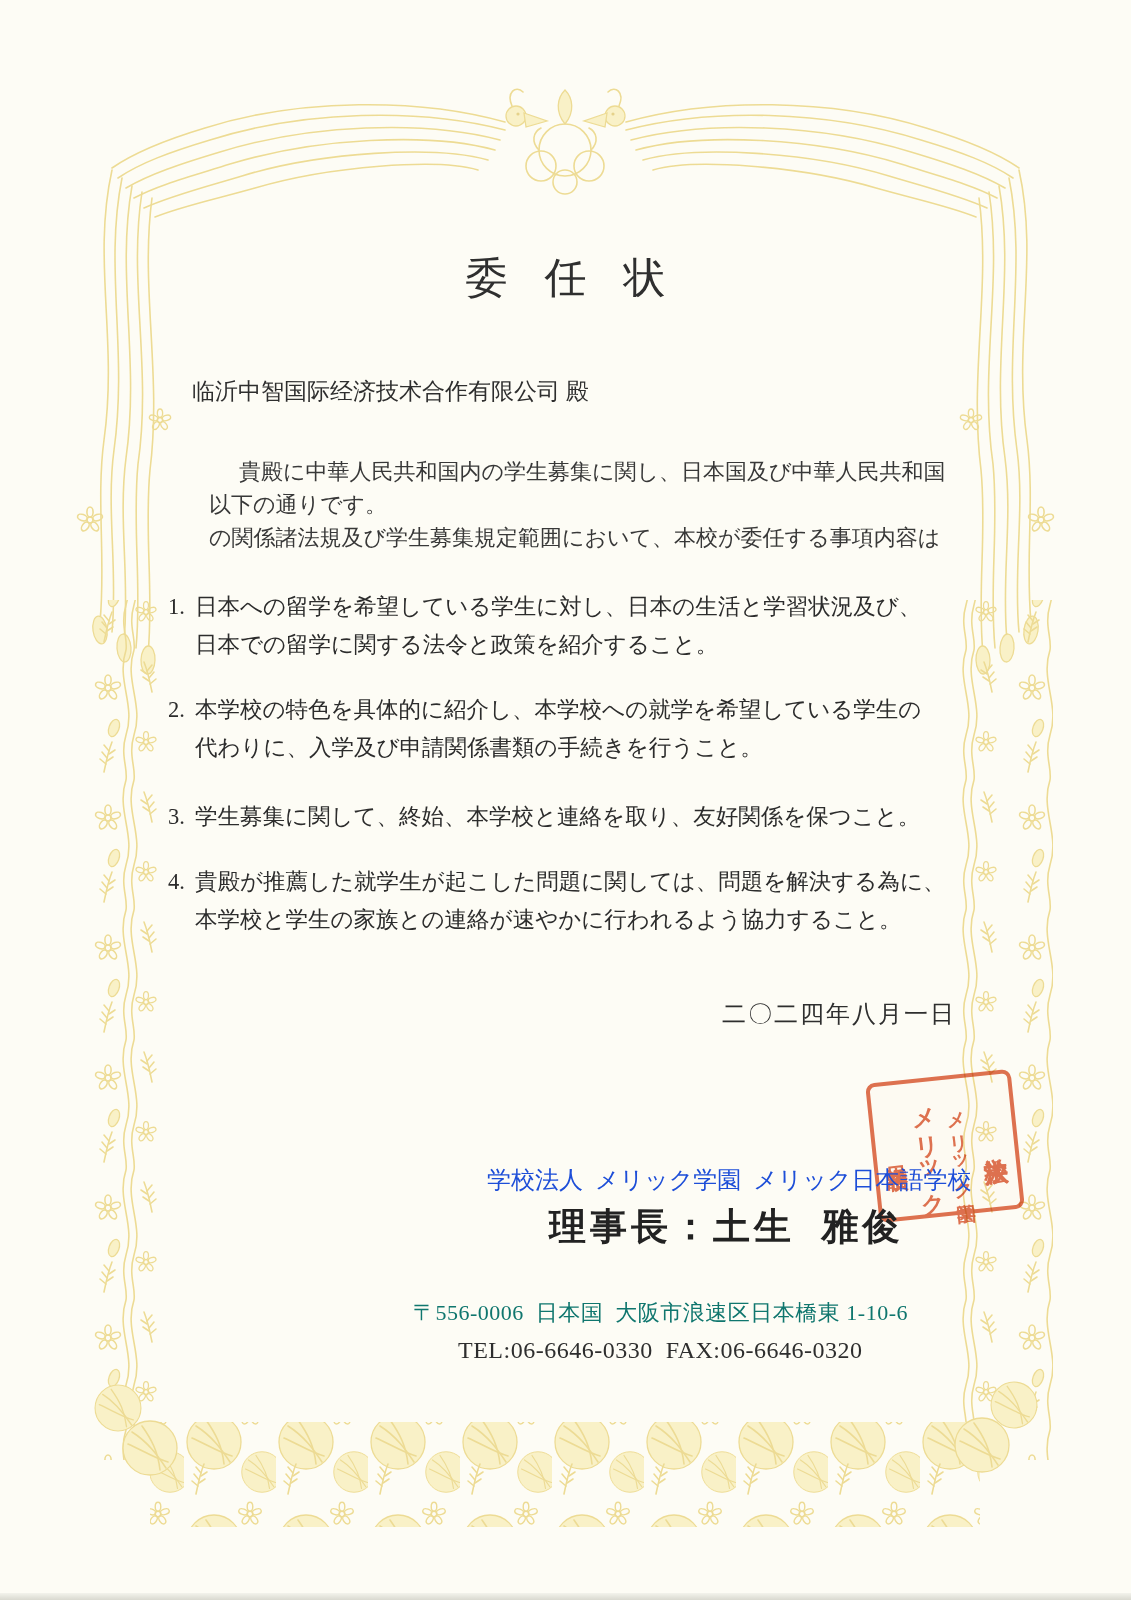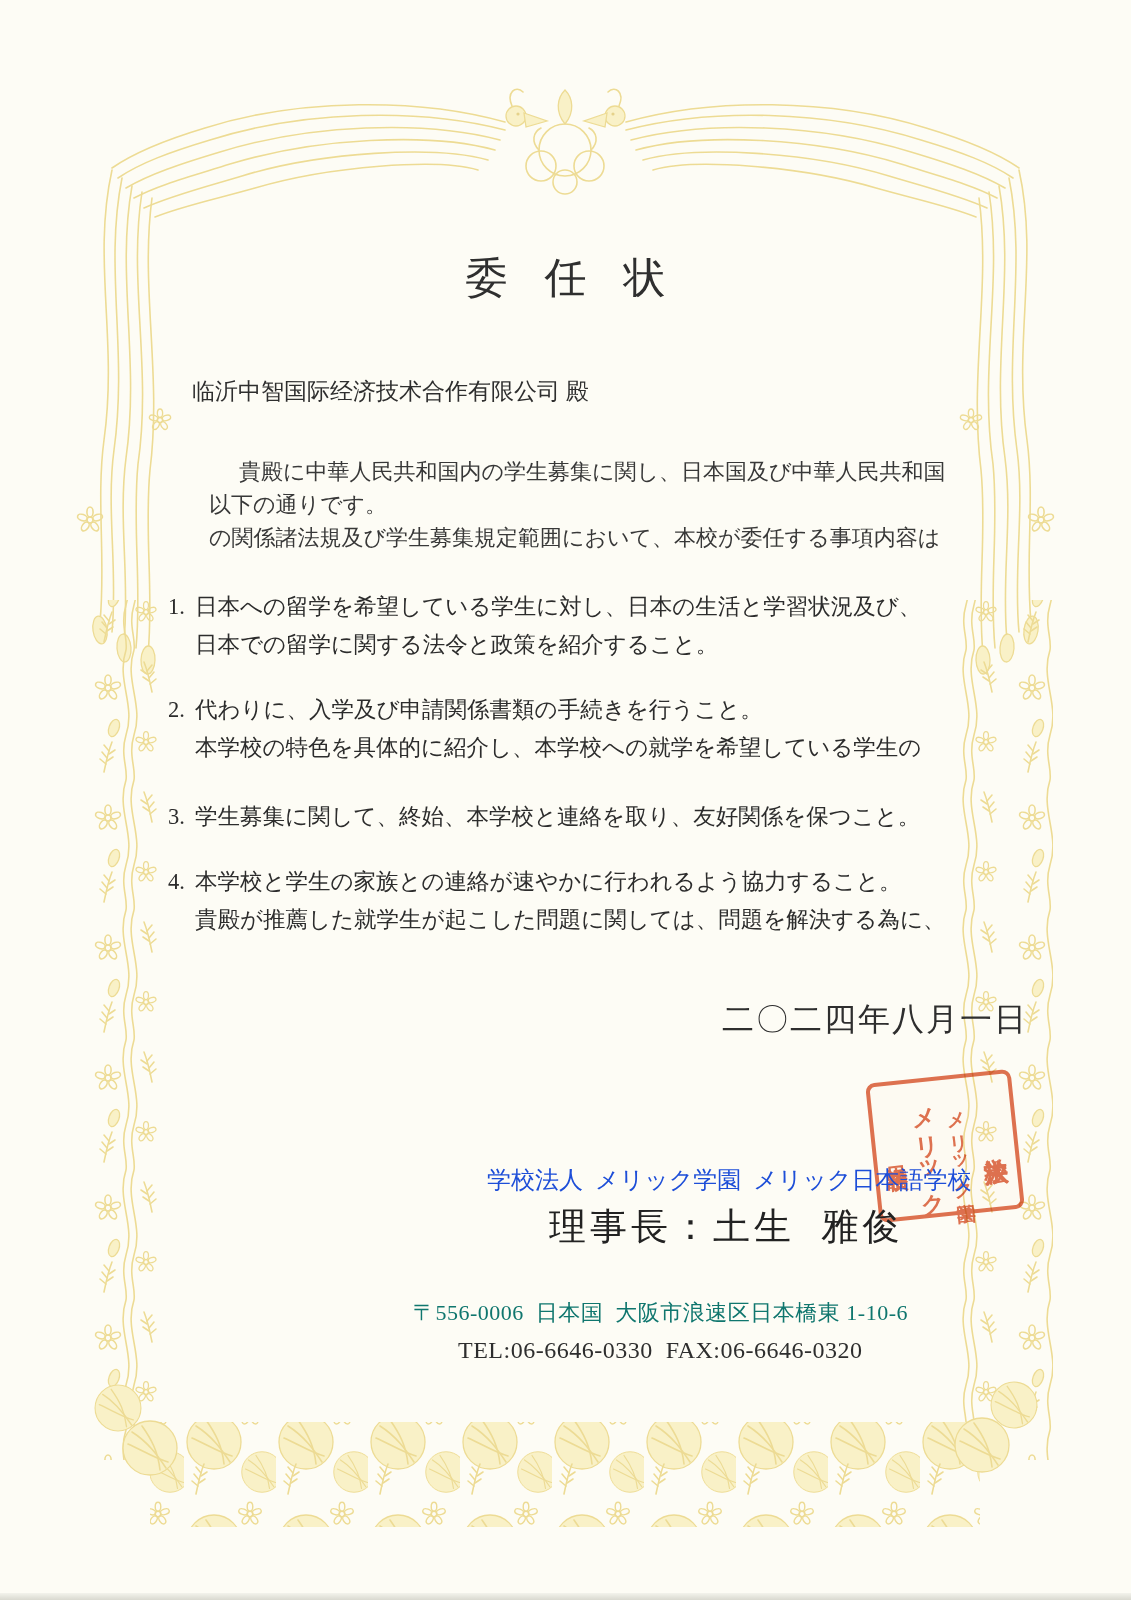--- a/index.html
+++ b/index.html
@@ -18,23 +18,23 @@
     font-size:42px;color:#2f2f2f;letter-spacing:0;
   }
   .addressee{left:192px;top:376px;font-size:23px;color:#2e2e2e;}
   .intro{left:165px;top:455px;width:800px;font-size:22px;line-height:33px;white-space:normal;margin-left:44px;}
   .intro .ln{white-space:pre;}
   .intro .ln:first-child{text-indent:30px;}
   .item{position:absolute;left:168px;width:790px;font-size:22.5px;line-height:38px;color:#2c2c2c;}
   .item .num{position:absolute;left:0;top:0;}
   .item .lines{margin-left:27px;}
   .item .lines div{white-space:pre;}
-  .date{left:722px;top:998px;font-size:32px;letter-spacing:2px;color:#2e2e2e;}
+  .date{left:722px;top:998px;font-size:24px;letter-spacing:2px;color:#2e2e2e;}
   .school{left:487px;top:1164px;font-size:24px;color:#1d4ed8;}
-  .signature{left:549px;top:1202px;font-size:37px;font-weight:normal;letter-spacing:4px;color:#222;}
+  .signature{left:549px;top:1202px;font-size:37px;font-weight:bold;letter-spacing:4px;color:#222;}
   .address{left:413px;top:1298px;font-size:22px;letter-spacing:.5px;color:#0f766e;}
   .telfax{left:458px;top:1337px;font-size:24px;letter-spacing:.5px;color:#2e2e2e;}
   .seal{
     left:872px;top:1076px;width:146px;height:140px;
     border:4px solid var(--seal-red,#d8532c);border-radius:9px;
     transform:rotate(-6deg);
     color:var(--seal-red,#d8532c);
     writing-mode:vertical-rl;
     padding:4px 5px;box-sizing:border-box;
     mix-blend-mode:multiply;opacity:.82;
@@ -173,37 +173,37 @@
     <span class="num">1.</span>
     <div class="lines">
       <div>日本への留学を希望している学生に対し、日本の生活と学習状況及び、</div>
       <div>日本での留学に関する法令と政策を紹介すること。</div>
     </div>
   </div>
 
   <div class="item" style="top:691px">
     <span class="num">2.</span>
     <div class="lines">
+      <div>本学校の特色を具体的に紹介し、本学校への就学を希望している学生の</div>
       <div>代わりに、入学及び申請関係書類の手続きを行うこと。</div>
-      <div>本学校の特色を具体的に紹介し、本学校への就学を希望している学生の</div>
     </div>
   </div>
 
   <div class="item" style="top:798px">
     <span class="num">3.</span>
     <div class="lines">
       <div>学生募集に関して、終始、本学校と連絡を取り、友好関係を保つこと。</div>
     </div>
   </div>
 
   <div class="item" style="top:863px">
     <span class="num">4.</span>
     <div class="lines">
+      <div>貴殿が推薦した就学生が起こした問題に関しては、問題を解決する為に、</div>
       <div>本学校と学生の家族との連絡が速やかに行われるよう協力すること。</div>
-      <div>貴殿が推薦した就学生が起こした問題に関しては、問題を解決する為に、</div>
     </div>
   </div>
 
   <div class="abs date">二〇二四年八月一日</div>
 
   <div class="abs seal">
     <span class="col">学校法人</span>
     <span class="col">メリック学園</span>
     <span class="col">メリック</span>
     <span class="col">日本語学校</span>

